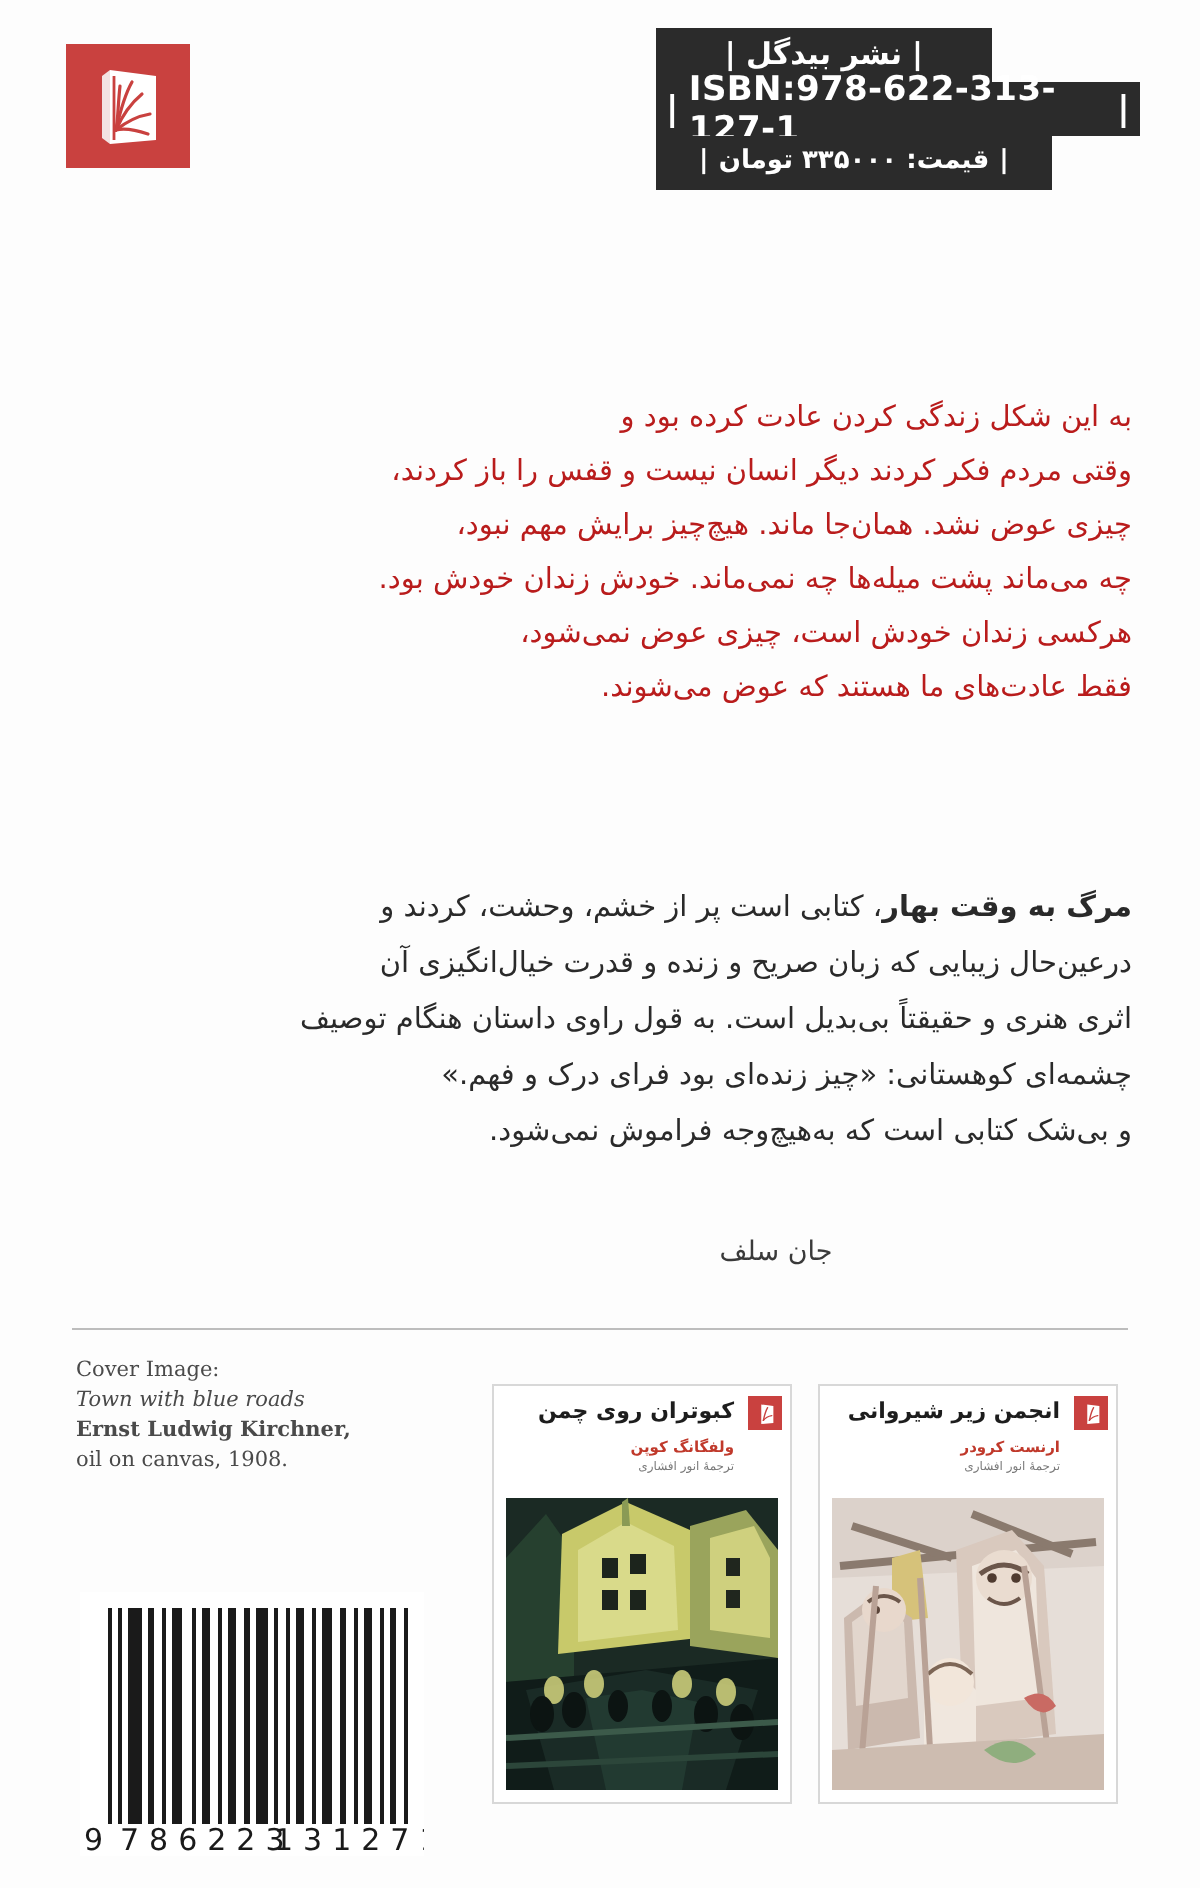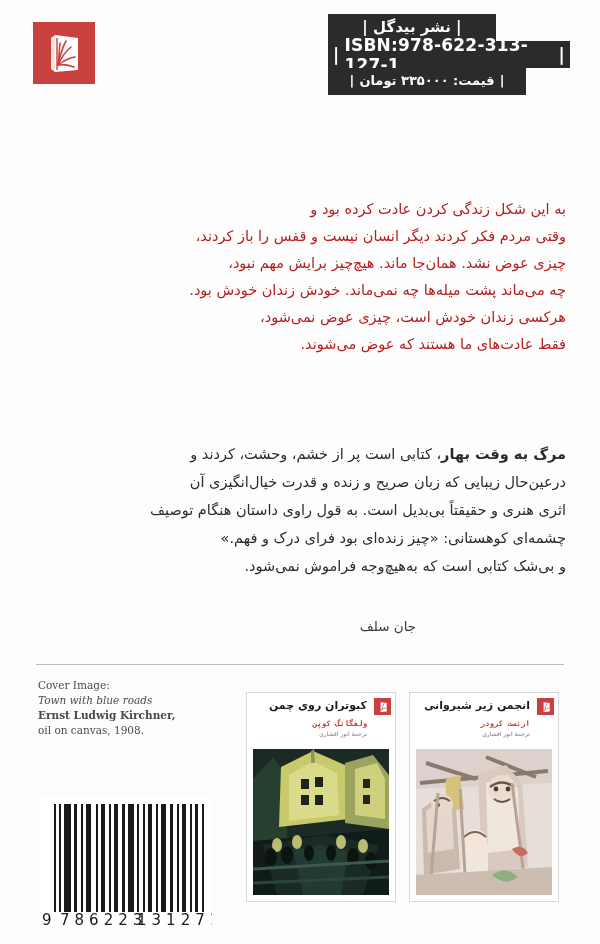--- a/index.html
+++ b/index.html
@@ -92,21 +92,21 @@
     position:absolute;right:28px;top:6px;direction:rtl;
     font-size:11px;color:#1d1d1d;font-weight:600;
   }
   .t-logo{
     position:absolute;right:4px;top:5px;width:17px;height:17px;
     background:#c9413f;display:flex;align-items:center;justify-content:center;
   }
   .t-logo svg{display:block;}
   .t-author{
     position:absolute;right:28px;top:26px;direction:rtl;
-    font-size:7.5px;color:#c0392b;font-weight:bold;font-family:Liberation Mono, monospace;
+    font-size:7.5px;color:#c0392b;font-weight:bold;
   }
   .t-translator{
     position:absolute;right:28px;top:37px;direction:rtl;
     font-size:6px;color:#7a7a7a;
   }
   .t-art{position:absolute;left:6px;right:6px;top:56px;bottom:6px;overflow:hidden;}
   .t-art svg{display:block;width:100%;height:100%;}
 
   
   .barcode{

